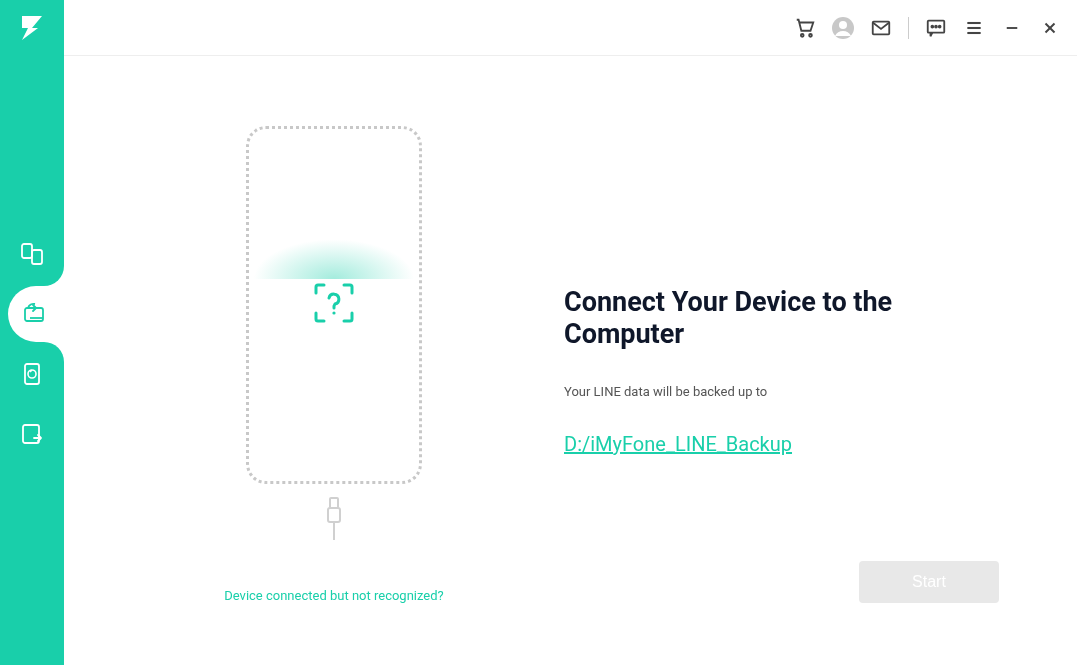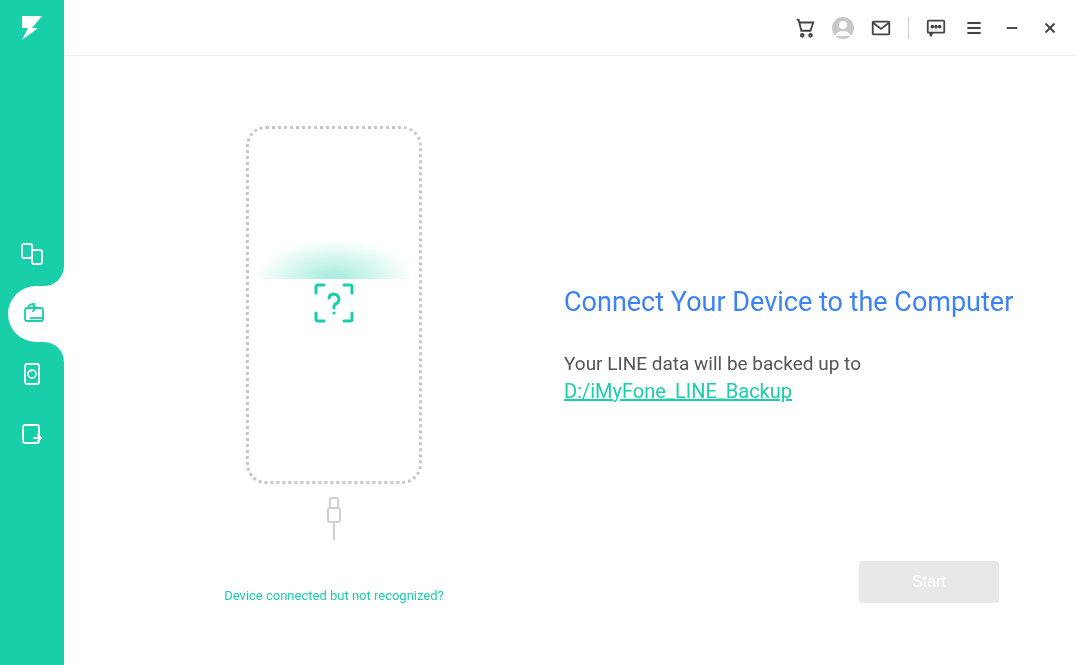--- a/index.html
+++ b/index.html
@@ -156,28 +156,28 @@
       font-size: 13px;
       cursor: pointer;
     }
     .info-panel {
       flex: 1;
       padding-top: 190px;
       padding-left: 40px;
     }
     .title {
       font-size: 27px;
-      font-weight: 400;
-      color: #3b82f6;
+      font-weight: 700;
+      color: #0f172a;
       margin-bottom: 34px;
     }
     .subtitle {
-      font-size: 19px;
+      font-size: 13px;
       color: #555;
-      margin-bottom: 4px;
+      margin-bottom: 33px;
     }
     .path-link {
       font-size: 20px;
       color: #19cfaa;
       text-decoration: underline;
       cursor: pointer;
     }
     .start-button {
       position: absolute;
       right: 78px;

